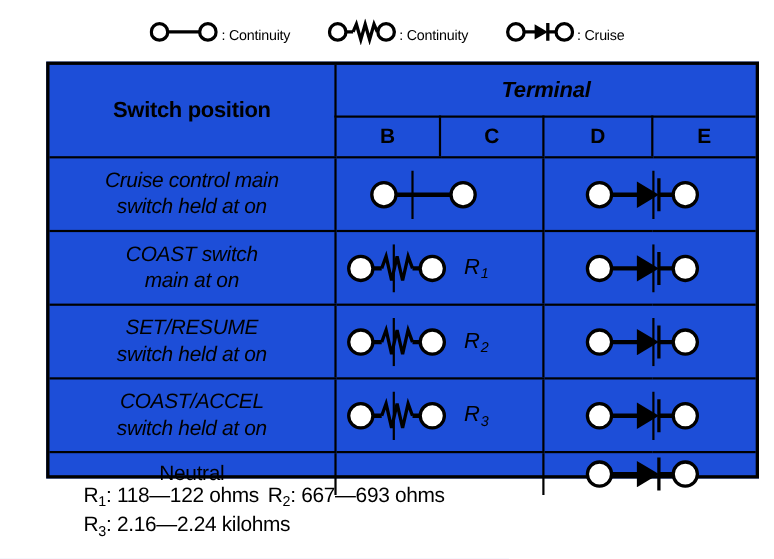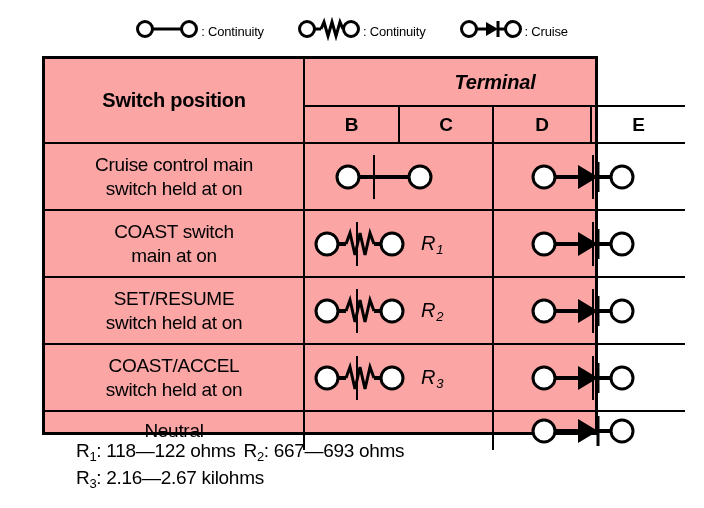--- a/index.html
+++ b/index.html
@@ -39,25 +39,25 @@
     letter-spacing: -0.2px;
     white-space: nowrap;
     line-height: 1;
   }
 
   
   .table-wrap {
     position: absolute;
     left: 42px;
     top: 56px;
-    width: 556px;
+    width: 648px;
     height: 379px;
     border: 3px solid #000;
     box-sizing: border-box;
-    background: #fca5a5;
+    background: #1d4ed8;
   }
   table.grid {
     width: 100%;
     height: 100%;
     border-collapse: collapse;
     table-layout: fixed;
   }
   table.grid td, table.grid th {
     border: 0;
     padding: 0;
@@ -96,21 +96,21 @@
     text-align: left;
     padding-left: 14px;
     font-size: 19px;
     letter-spacing: -0.3px;
     line-height: 1.22;
   }
   .rowlabel span { display: block; }
 
   .h-head-top { height: 46px; }
   .h-head-bot { height: 35px; }
-  .h-row2 { height: 65px; }
+  .h-row2 { height: 65px; font-style: italic; }
   .h-row1 { height: 38px; }
 
   
   .sym-cell { position: relative; font-style: italic; }
   .sym-cell svg { display: block; margin: 0 auto; }
   .sym-r-label {
     font-size: 20px;
     letter-spacing: -0.3px;
   }
   .sym-r-label sub {
@@ -368,15 +368,15 @@
 
     </tbody>
   </table>
 </div>
 
 <div class="footnotes">
   <div>
     <span>R</span><sub>1</sub><span>: 118—122 ohms</span><span class="fn-gap"></span><span>R</span><sub>2</sub><span>: 667—693 ohms</span>
   </div>
   <div>
-    <span>R</span><sub>3</sub><span>: 2.16—2.67 kilohms</span>
+    <span>R</span><sub>3</sub><span>: 2.16—2.24 kilohms</span>
   </div>
 </div>
 
 </body></html>

